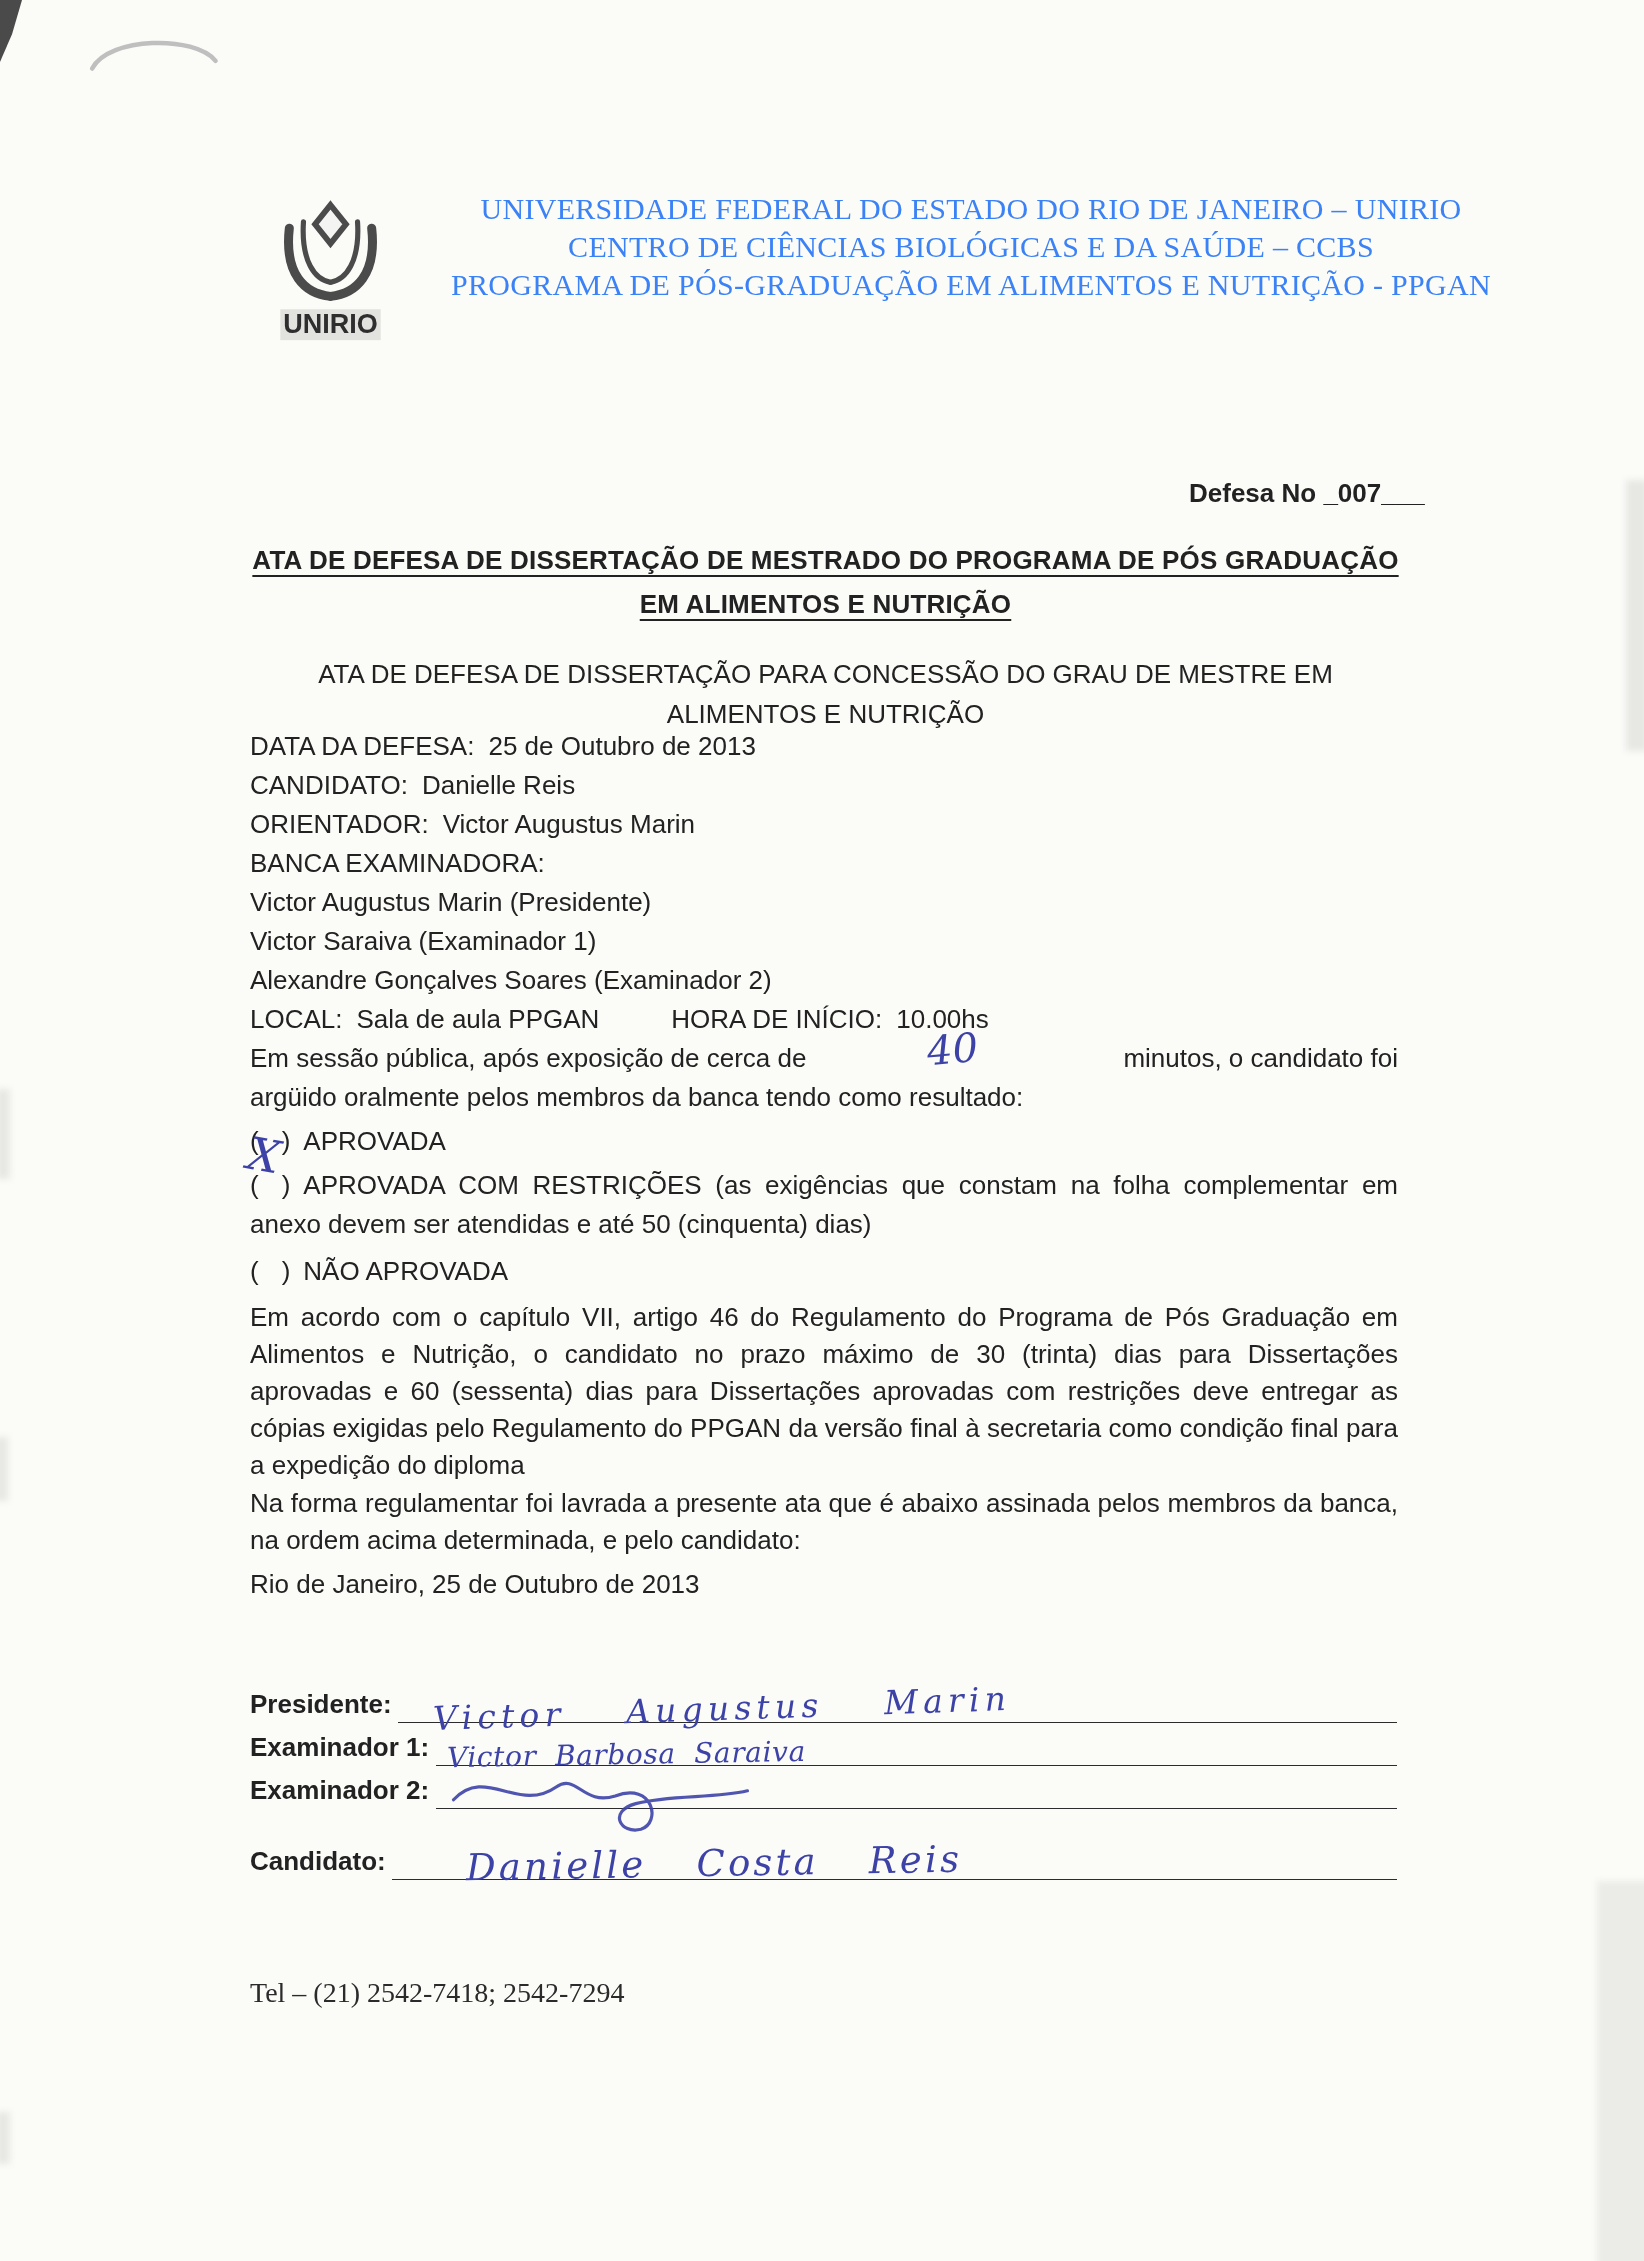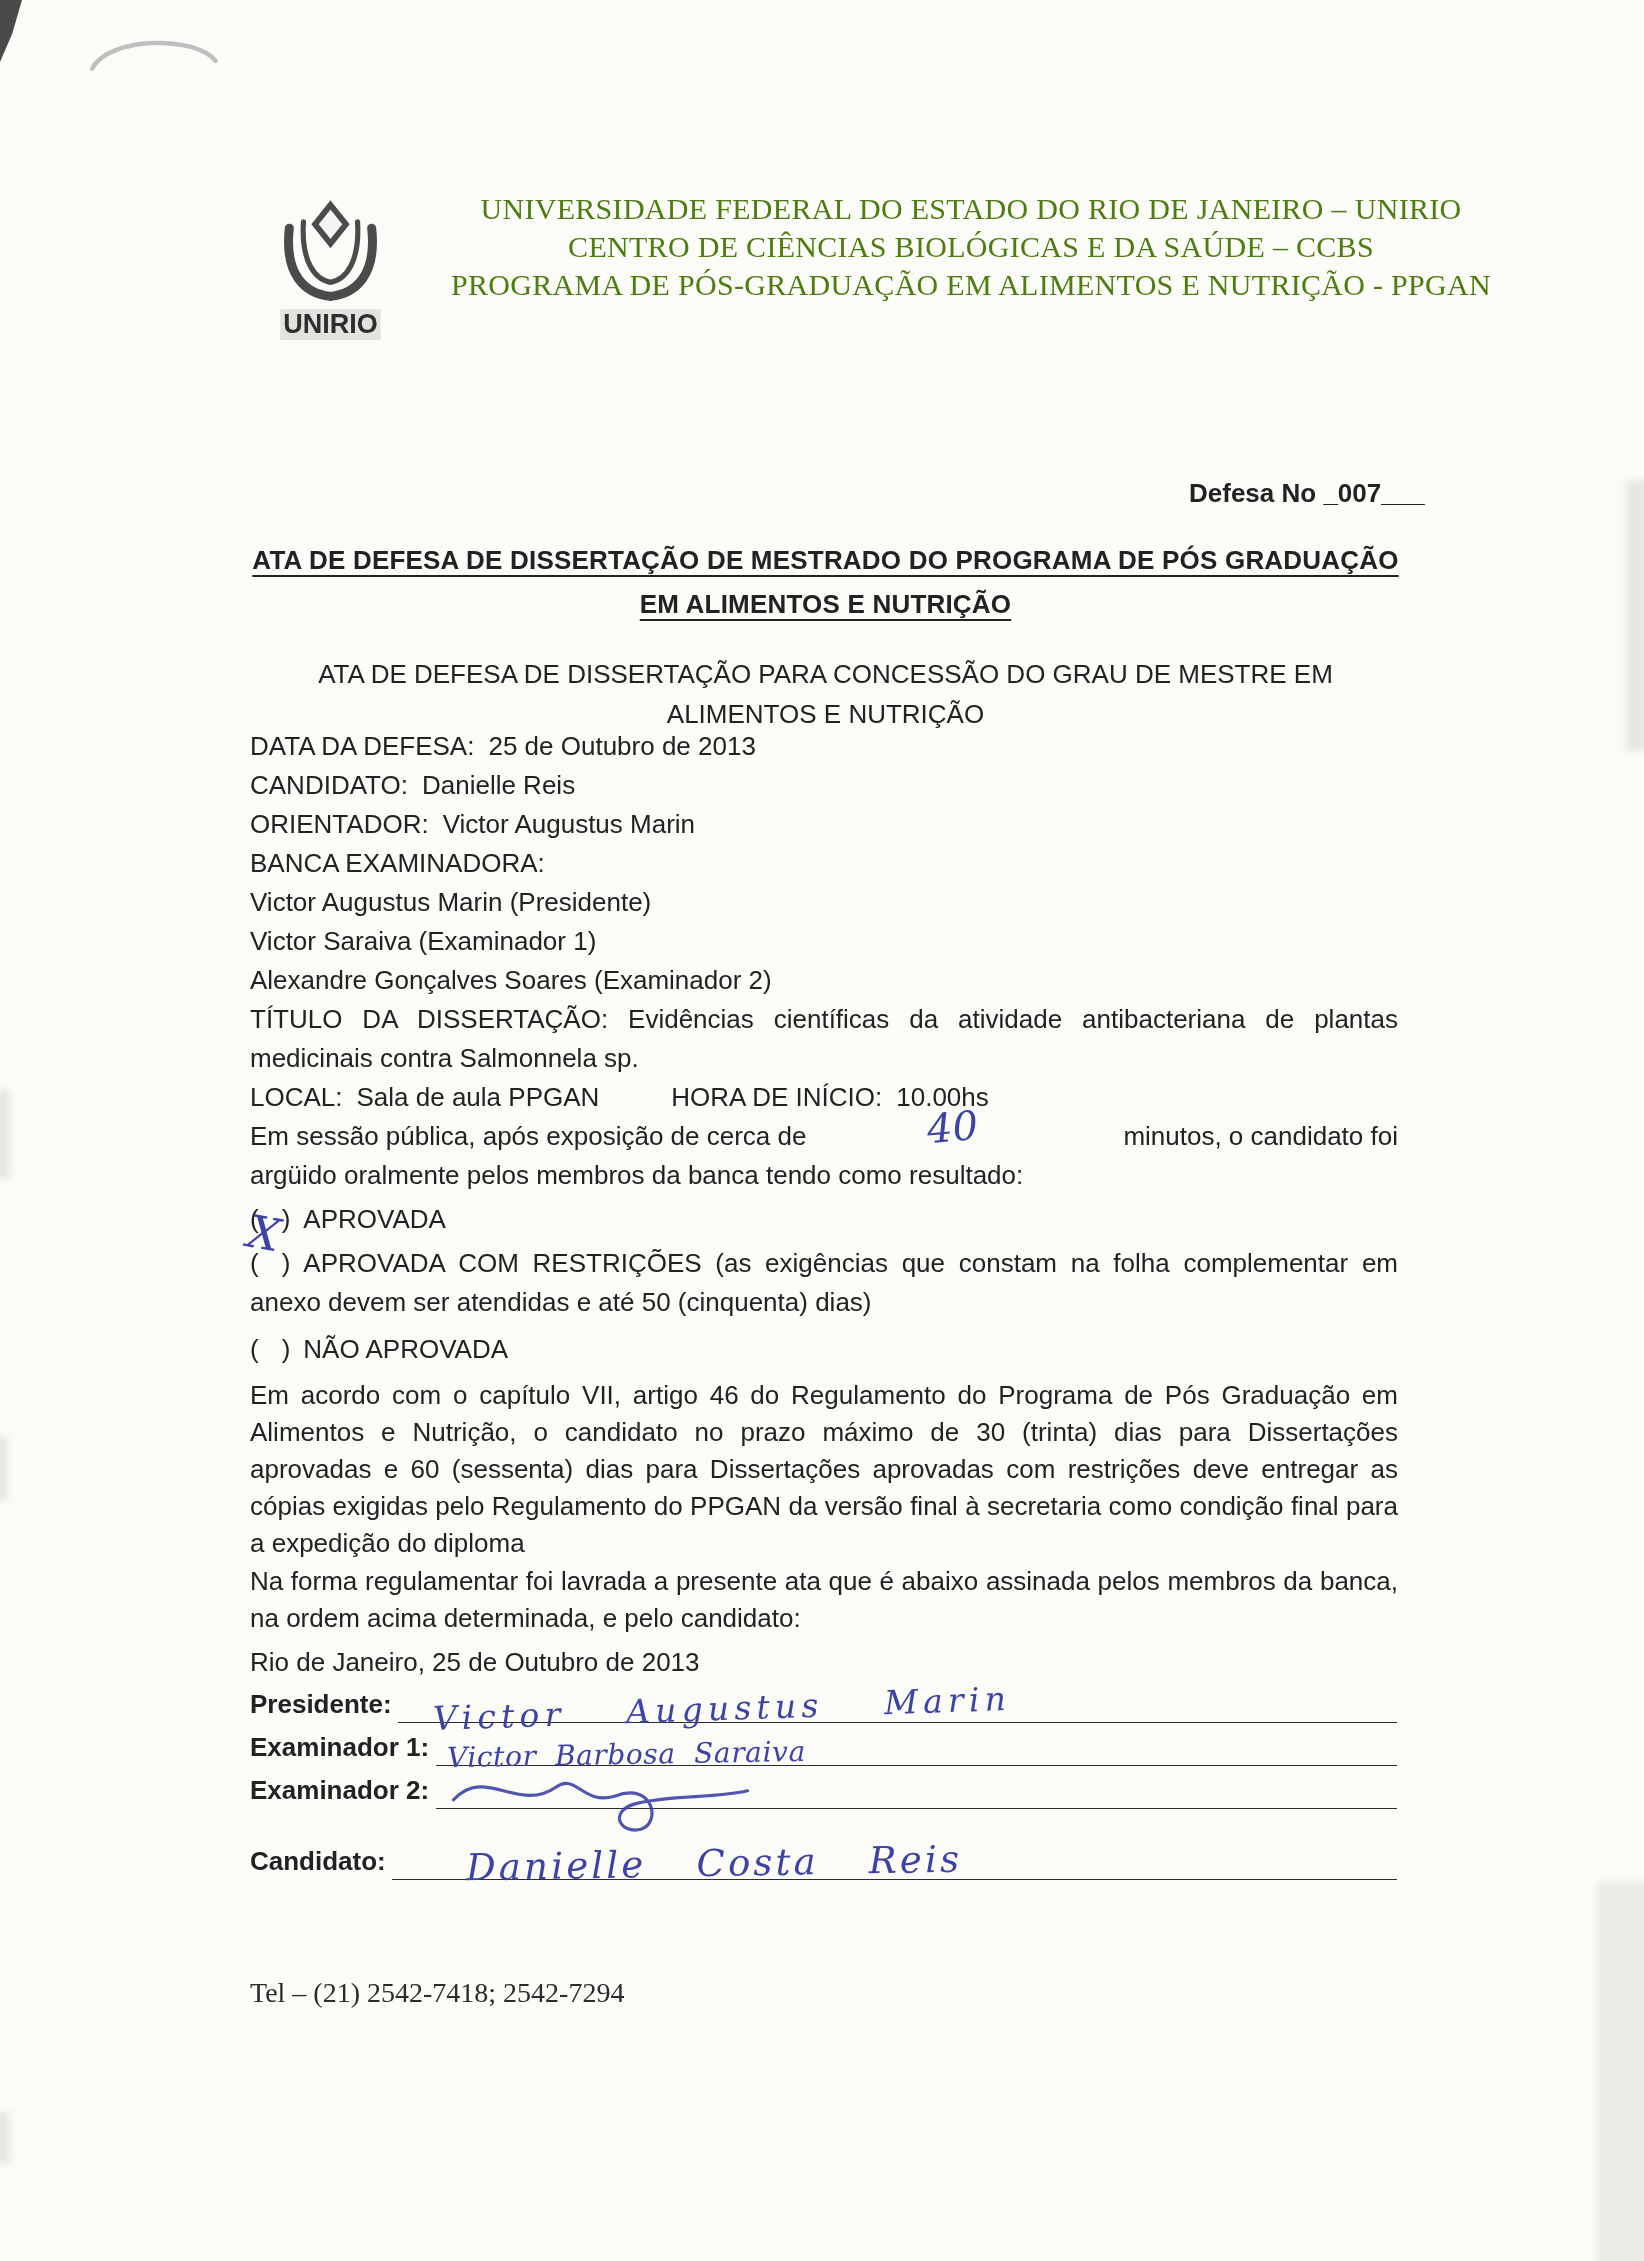--- a/index.html
+++ b/index.html
@@ -27,21 +27,21 @@
   .sm4{left:-5.2px;top:1437px;width:13px;height:64px;}
   .sm5{left:-3.9px;bottom:97px;width:14px;height:52px;}
 
   
   .header{position:absolute;top:190px;left:261px;display:flex;align-items:flex-start;gap:17px;}
   .logo{width:139px;flex:0 0 auto;margin-top:6.4px;}
   .header-text{
     width:1108px;
     font-family:"Liberation Serif",serif;
     font-size:30px;line-height:38px;
-    color:#4d7c0f;text-align:center;letter-spacing:0.3px;
+    color:#3b82f6;text-align:center;letter-spacing:0.3px;
   }
 
   .defesa-no{position:absolute;top:478px;left:1189px;font-size:26px;font-weight:bold;}
 
   .doc-title{
     position:absolute;top:538px;left:249px;width:1153px;
     text-align:center;font-weight:bold;font-size:26px;line-height:44px;letter-spacing:0.2px;
   }
   .doc-title .u{text-decoration:underline;text-decoration-thickness:1.9px;text-underline-offset:5.8px;}
 
@@ -168,24 +168,20 @@
 
     <div class="line">
       <span>ORIENTADOR:</span><span class="gap">Victor Augustus Marin</span>
     </div>
 
     <div class="line">BANCA EXAMINADORA:</div>
     <div class="line">Victor Augustus Marin (Presidente)</div>
     <div class="line">Victor Saraiva (Examinador 1)</div>
     <div class="line">Alexandre Gonçalves Soares (Examinador 2)</div>
 
-    <div class="justify">
-      <span>TÍTULO DA DISSERTAÇÃO:</span>
-      <span>Evidências científicas da atividade antibacteriana de plantas medicinais contra Salmonnela sp.</span>
-    </div>
 
     <div class="line">
       <span>LOCAL:</span><span class="gap">Sala de aula PPGAN</span><span class="hora">HORA DE INÍCIO:</span><span class="gap">10.00hs</span>
     </div>
 
     <div class="sessao-line1">
       <span class="seg">Em sessão pública, após exposição de cerca de</span>
       <span class="blank">
         <span class="hand-minutes">40</span>
       </span>

